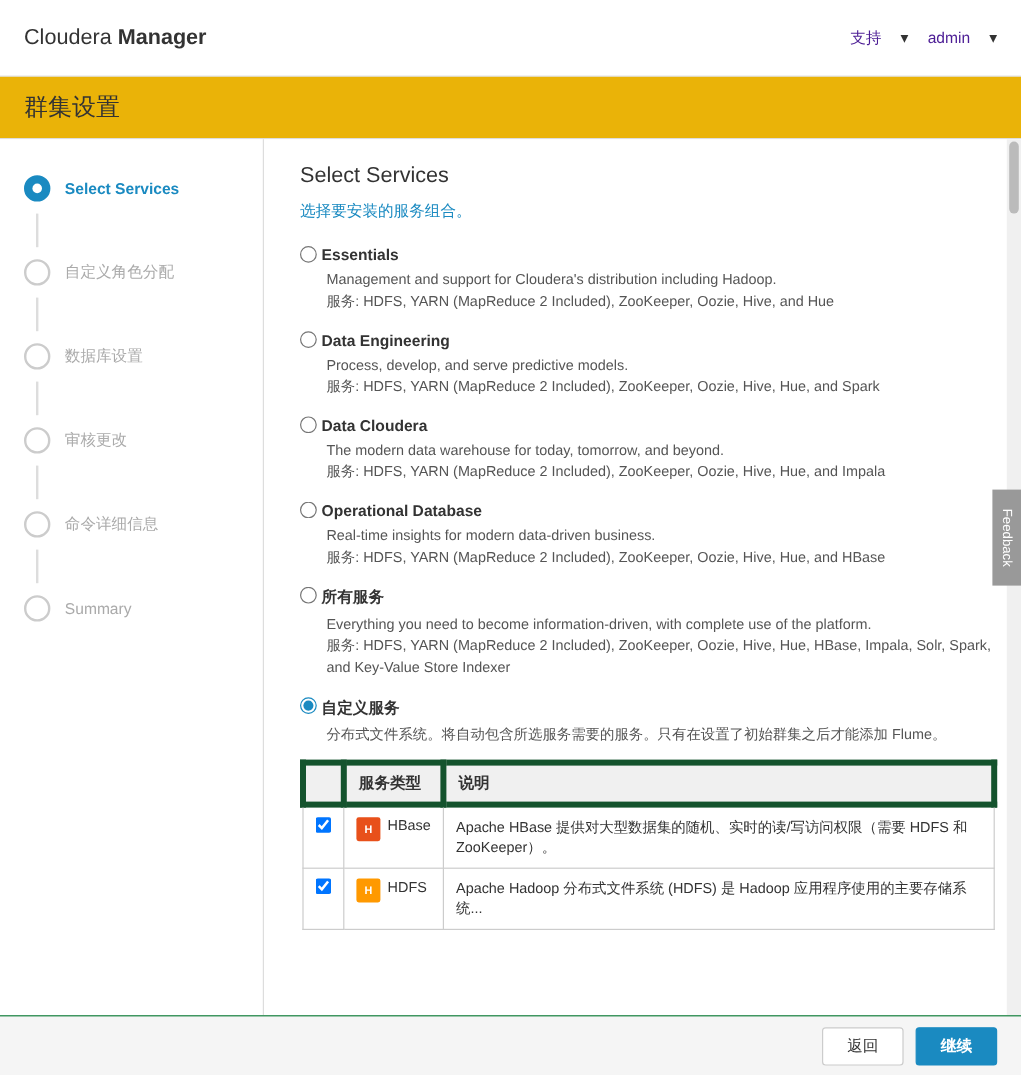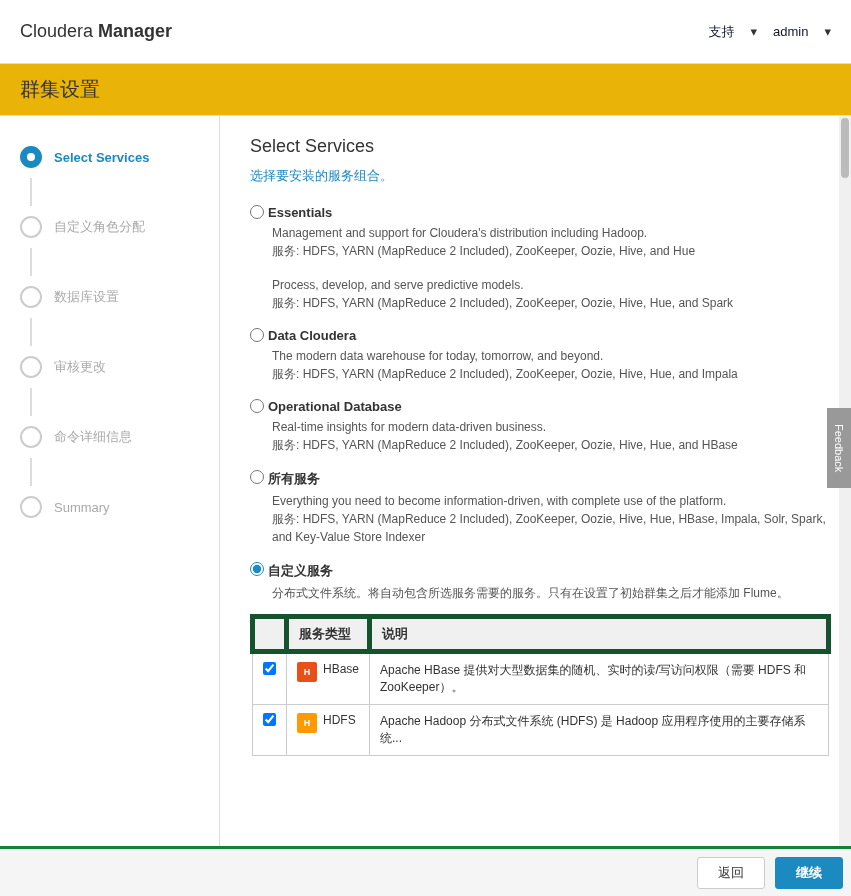--- a/index.html
+++ b/index.html
@@ -22,21 +22,21 @@
     .logo span.cloudera { font-weight: normal; }
     .logo span.manager { font-weight: bold; }
     .header-right {
       display: flex;
       gap: 16px;
       align-items: center;
       font-size: 13px;
       color: #333;
     }
     .header-right a {
-      color: #0f172a;
+      color: #4c1d95;
       text-decoration: none;
     }
 
     
     .page-title-bar {
       background: #eab308;
       border-bottom: 1px solid #ddd;
       padding: 12px 20px;
     }
     .page-title-bar h1 {
@@ -245,22 +245,22 @@
       cursor: pointer;
       z-index: 100;
     }
 
     
     .footer-bar {
       position: fixed;
       bottom: 0;
       width: 851px;
       background: #f5f5f5;
-      border-top: 3px solid #15803d;
-      padding: 10px 8px;
+      border-top: 1px solid #15803d;
+      padding: 10px 20px;
       display: flex;
       justify-content: flex-end;
       gap: 10px;
       align-items: center;
       height: 50px;
     }
     .btn {
       padding: 6px 20px;
       font-size: 13px;
       border: 1px solid #ccc;
@@ -359,20 +359,24 @@
       <div class="option-group">
         <label class="option-label">
           <input type="radio" name="service-option" style="">
           <span>Essentials</span>
         </label>
         <div class="option-desc">Management and support for Cloudera's distribution including Hadoop.</div>
         <div class="option-services">服务: HDFS, YARN (MapReduce 2 Included), ZooKeeper, Oozie, Hive, and Hue</div>
       </div>
 
       <div class="option-group">
+        <label class="option-label">
+          <input type="radio" name="service-option" style="">
+          <span>Data Engineering</span>
+        </label>
         <div class="option-desc">Process, develop, and serve predictive models.</div>
         <div class="option-services">服务: HDFS, YARN (MapReduce 2 Included), ZooKeeper, Oozie, Hive, Hue, and Spark</div>
       </div>
 
       <div class="option-group">
         <label class="option-label">
           <input type="radio" name="service-option" style="">
           <span>Data Cloudera</span>
         </label>
         <div class="option-desc">The modern data warehouse for today, tomorrow, and beyond.</div>

